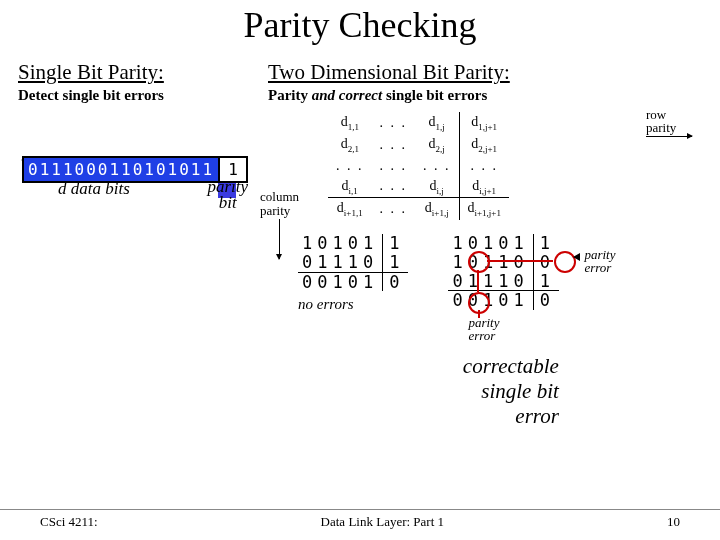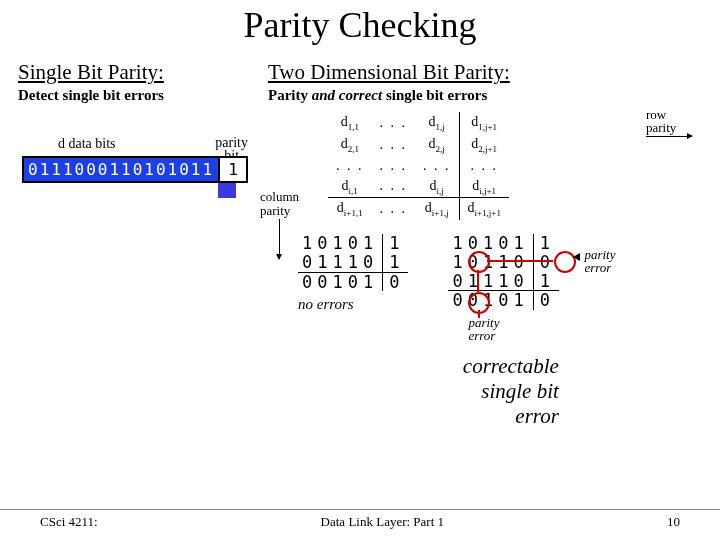--- a/index.html
+++ b/index.html
@@ -43,21 +43,21 @@
     color: #000;
     margin-top: 2px;
   }
   .desc em { font-style: italic; }
   .diagram-single {
     margin-top: 28px;
     position: relative;
     width: 230px;
     height: 80px;
   }
-  .dlabel { position: absolute; font-family: serif; font-size: 14px; }
+  .dlabel { position: absolute; font-style: italic; font-family: serif; font-size: 17px; margin-top: 43px; }
   .dbits { top: 4px; left: 40px; }
   .pbit { top: 4px; right: 0; text-align:center; line-height:0.95;}
   .arrowline {
     position: absolute;
     top: 28px; left: 4px; width: 188px; height: 1px; background: #000;
   }
   .arrowline::before, .arrowline::after {
     content:""; position:absolute; top:-3px; width:0;height:0;
     border-top:3.5px solid transparent; border-bottom:3.5px solid transparent;
   }

